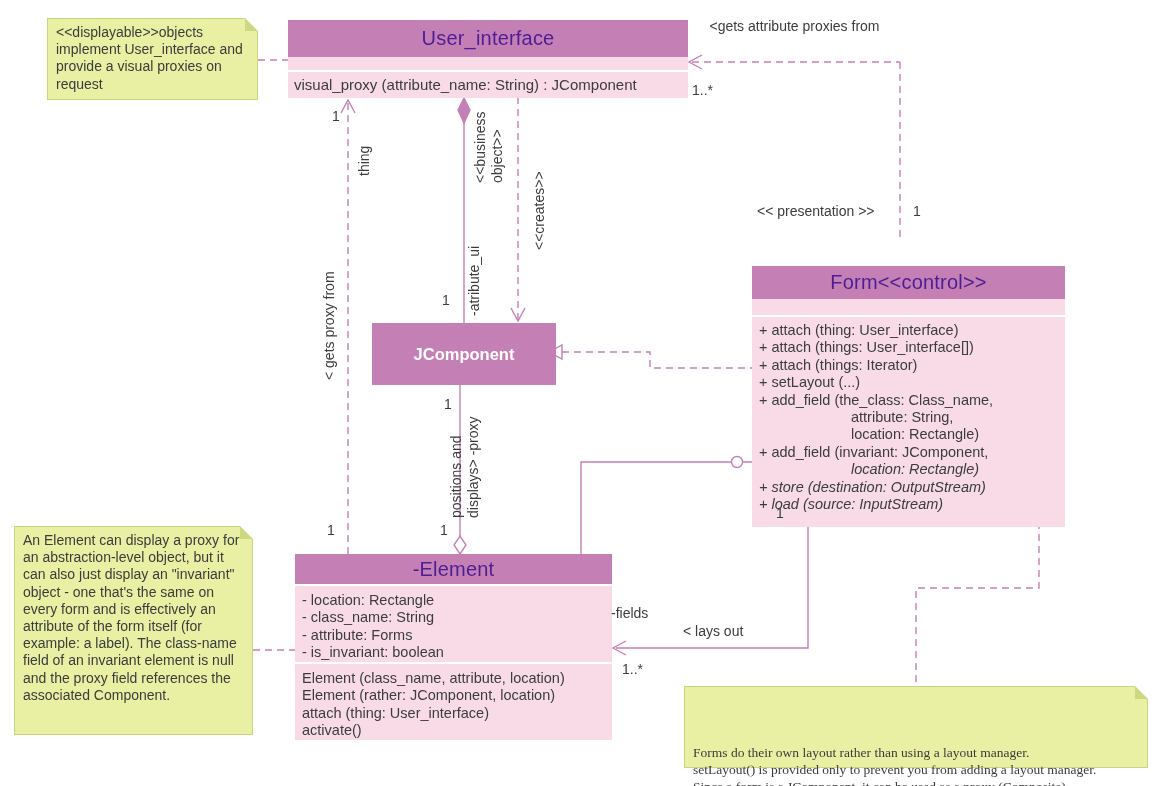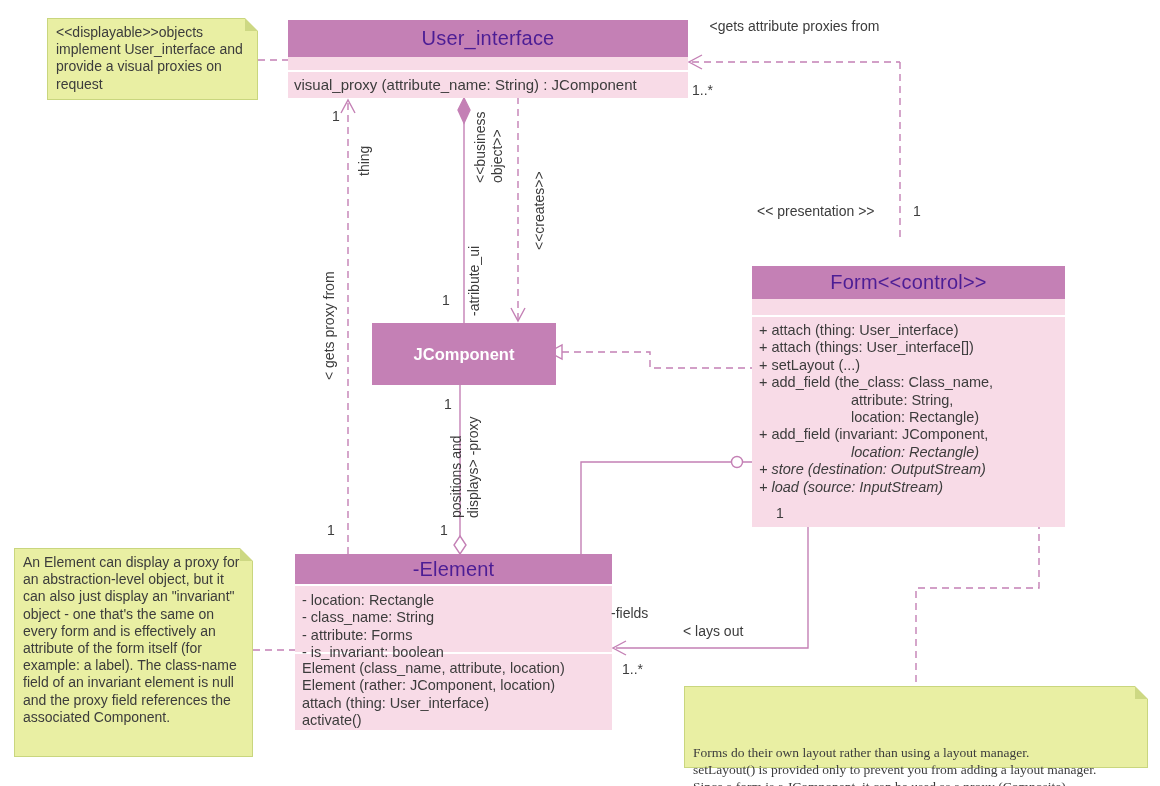--- a/index.html
+++ b/index.html
@@ -101,53 +101,54 @@
   <div class="solidbox" style="left:372px;top:323px;width:184px;height:62px;">
     <span>JComponent</span>
   </div>
 
   <div class="uml-class" style="left:752px;top:237px;width:313px;">
     <div class="uml-head" style="height:33px;line-height:33px;margin-top:29px;">Form&lt;&lt;control&gt;&gt;</div>
     <div class="uml-sec" style="height:16px;border-top:none;"></div>
     <div class="uml-sec" style="height:212px;padding:5px 0 0 7px;">
       <div class="ln">+ attach (thing: User_interface)</div>
       <div class="ln">+ attach (things: User_interface[])</div>
+      <div class="ln">+ attach (things: Iterator)</div>
       <div class="ln">+ setLayout (...)</div>
       <div class="ln">+ add_field (the_class: Class_name,</div>
       <div class="ln ind">attribute: String,</div>
       <div class="ln ind">location: Rectangle)</div>
       <div class="ln">+ add_field (invariant: JComponent,</div>
       <div class="ln ind it">location: Rectangle)</div>
       <div class="ln it">+ store (destination: OutputStream)</div>
       <div class="ln it">+ load (source: InputStream)</div>
     </div>
   </div>
 
   <div class="uml-class" style="left:295px;top:554px;width:317px;">
     <div class="uml-head" style="height:30px;line-height:30px;">-Element</div>
-    <div class="uml-sec" style="height:68px;padding:6px 0 0 7px;">
+    <div class="uml-sec" style="height:78px;padding:6px 0 0 7px;">
       <div class="ln">- location: Rectangle</div>
       <div class="ln">- class_name: String</div>
       <div class="ln">- attribute: Forms</div>
       <div class="ln">- is_invariant: boolean</div>
     </div>
     <div class="uml-sec" style="height:78px;padding:6px 0 0 7px;">
       <div class="ln">Element (class_name, attribute, location)</div>
       <div class="ln">Element (rather: JComponent, location)</div>
       <div class="ln">attach (thing: User_interface)</div>
       <div class="ln">activate()</div>
     </div>
   </div>
 
   <div class="uml-note" style="left:47px;top:18px;width:211px;height:82px;">
     <div class="fold"></div>
     <div>&lt;&lt;displayable&gt;&gt;objects implement User_interface and provide a visual proxies on request</div>
   </div>
 
-  <div class="uml-note" style="left:14px;top:548px;width:239px;height:209px;">
+  <div class="uml-note" style="left:14px;top:526px;width:239px;height:209px;">
     <div class="fold"></div>
     <div>An Element can display a proxy for an abstraction-level object, but it can also just display an "invariant" object - one that's the same on every form and is effectively an attribute of the form itself (for example: a label). The class-name field of an invariant element is null and the proxy field references the associated Component.</div>
   </div>
 
   <div class="uml-note prewrap" style="left:684px;top:686px;width:464px;height:82px;font-size:13.5px;font-family:Liberation Serif, serif;">
     <div class="fold"></div>
     <div class="prewrap">Forms do their own layout rather than using a layout manager.
 setLayout() is provided only to prevent you from adding a layout manager.
 Since a form is a JComponent, it can be used as a proxy (Composite)</div>
   </div>

